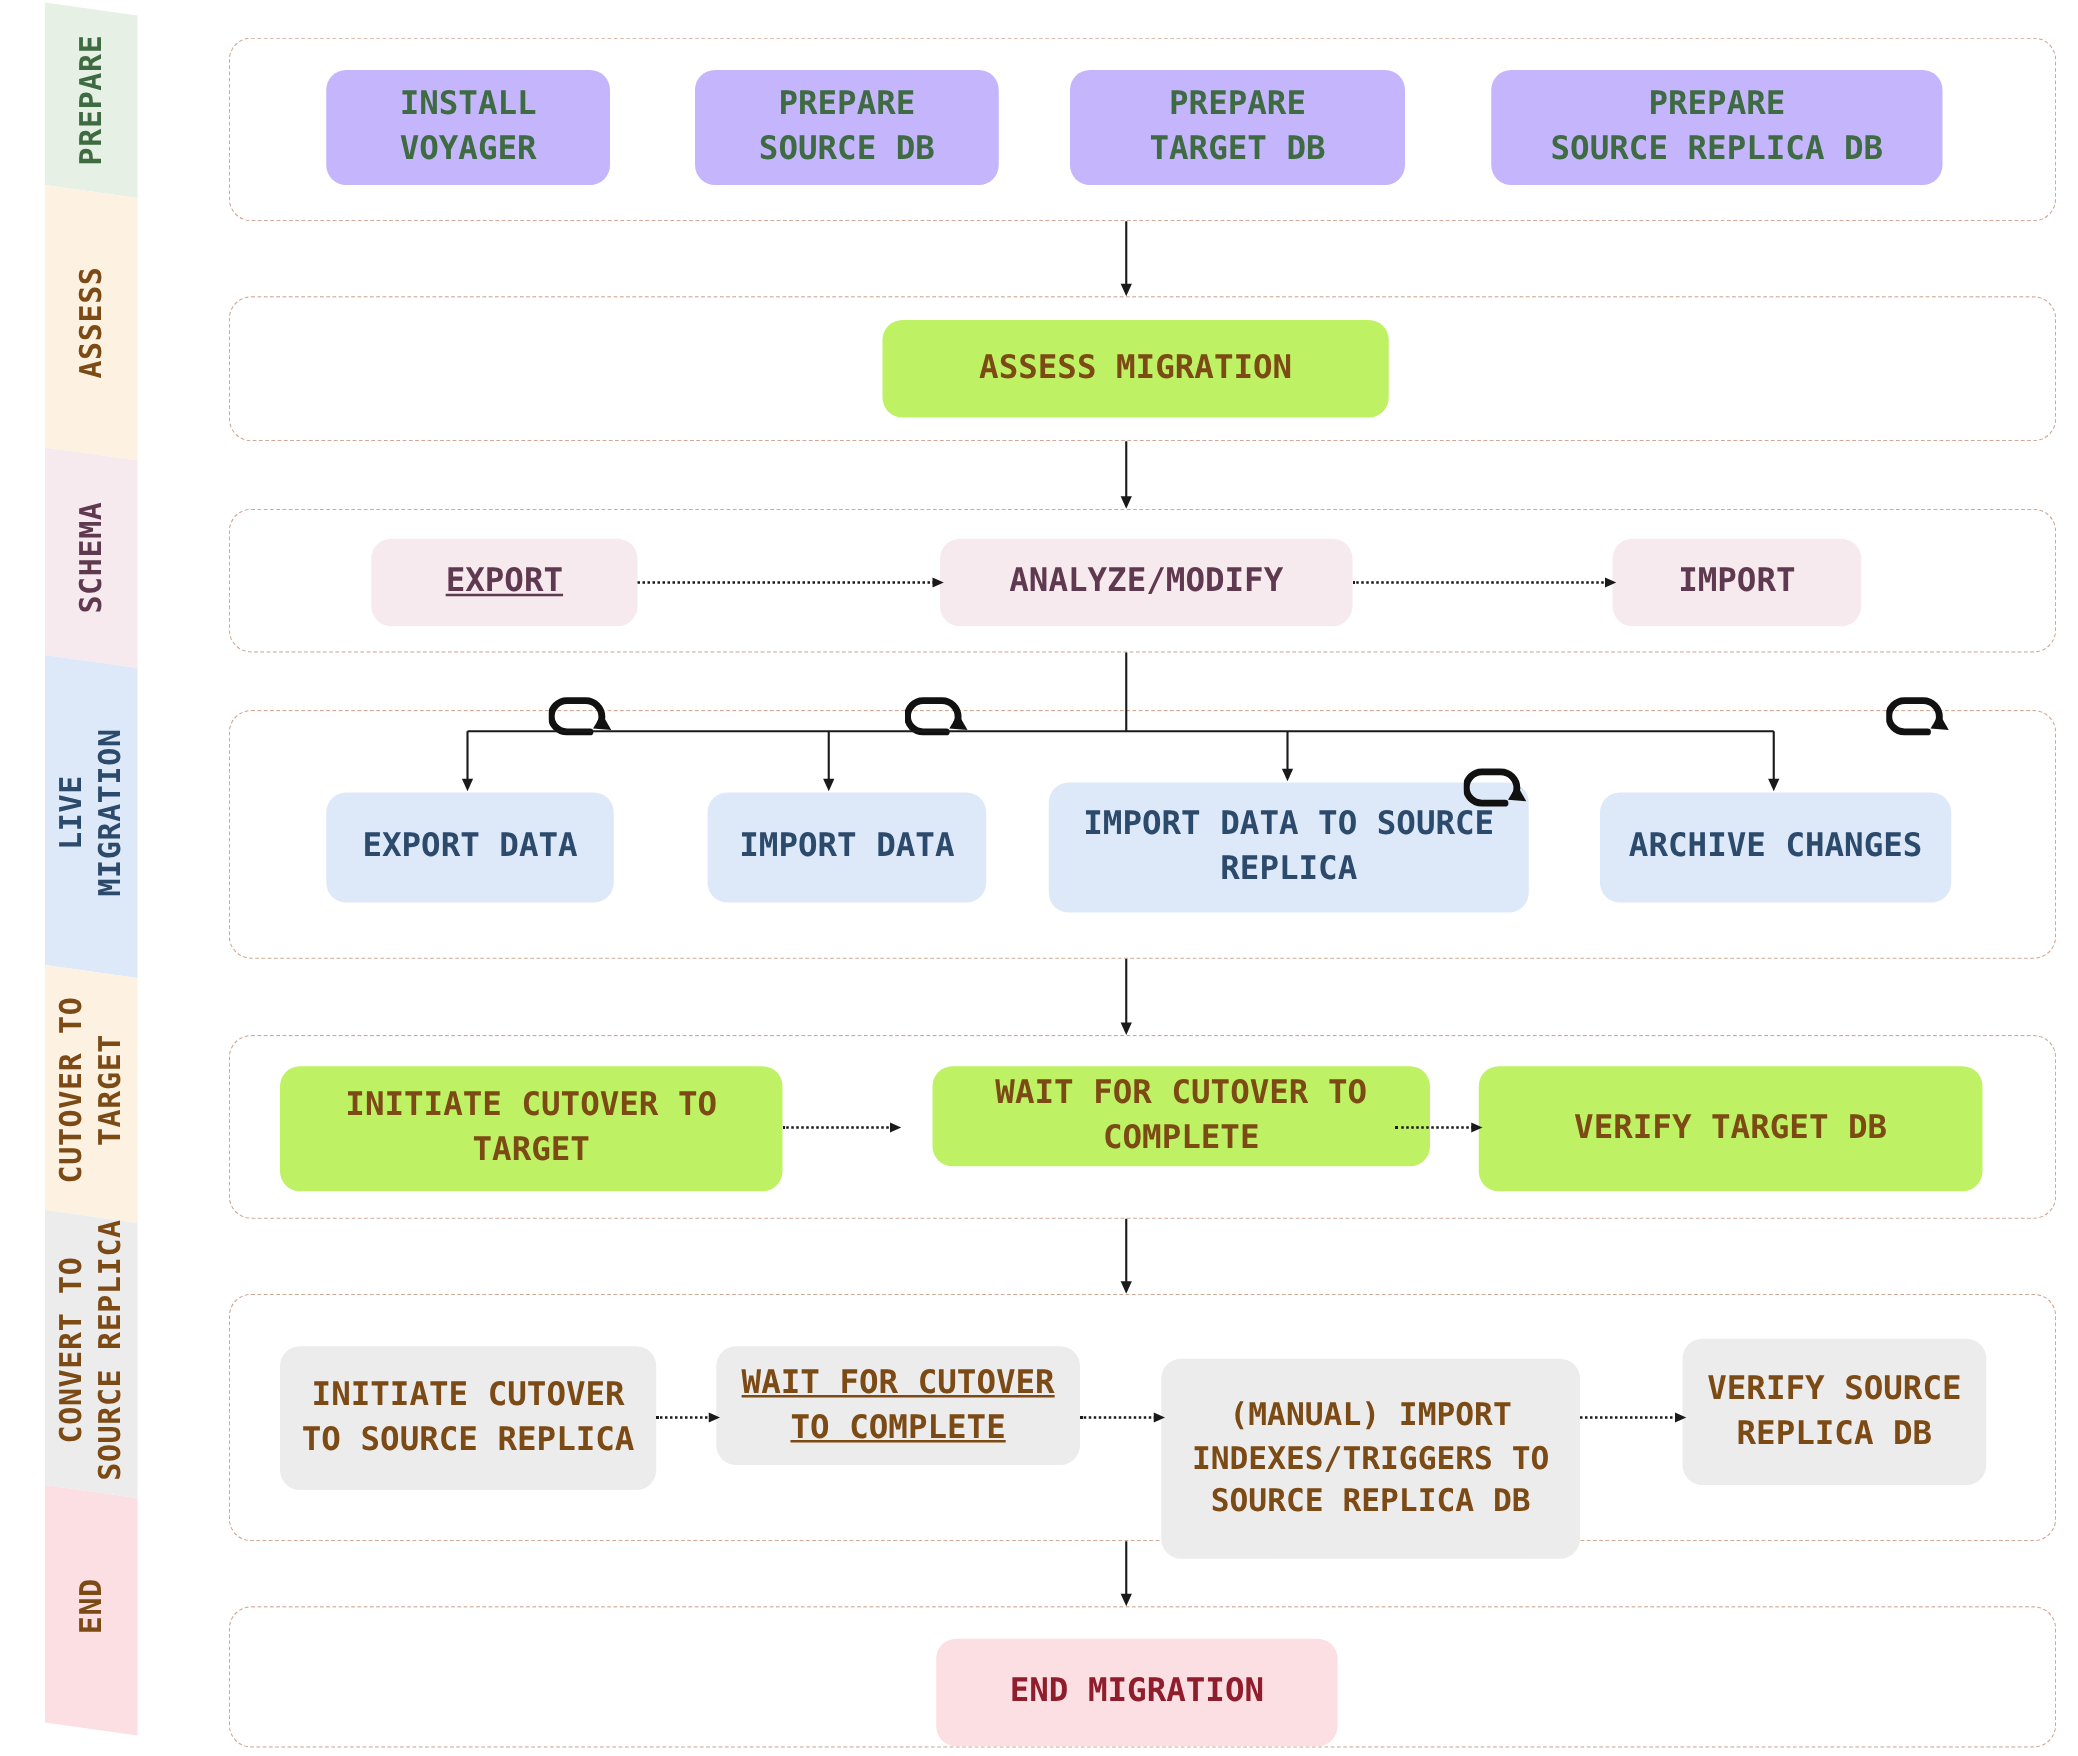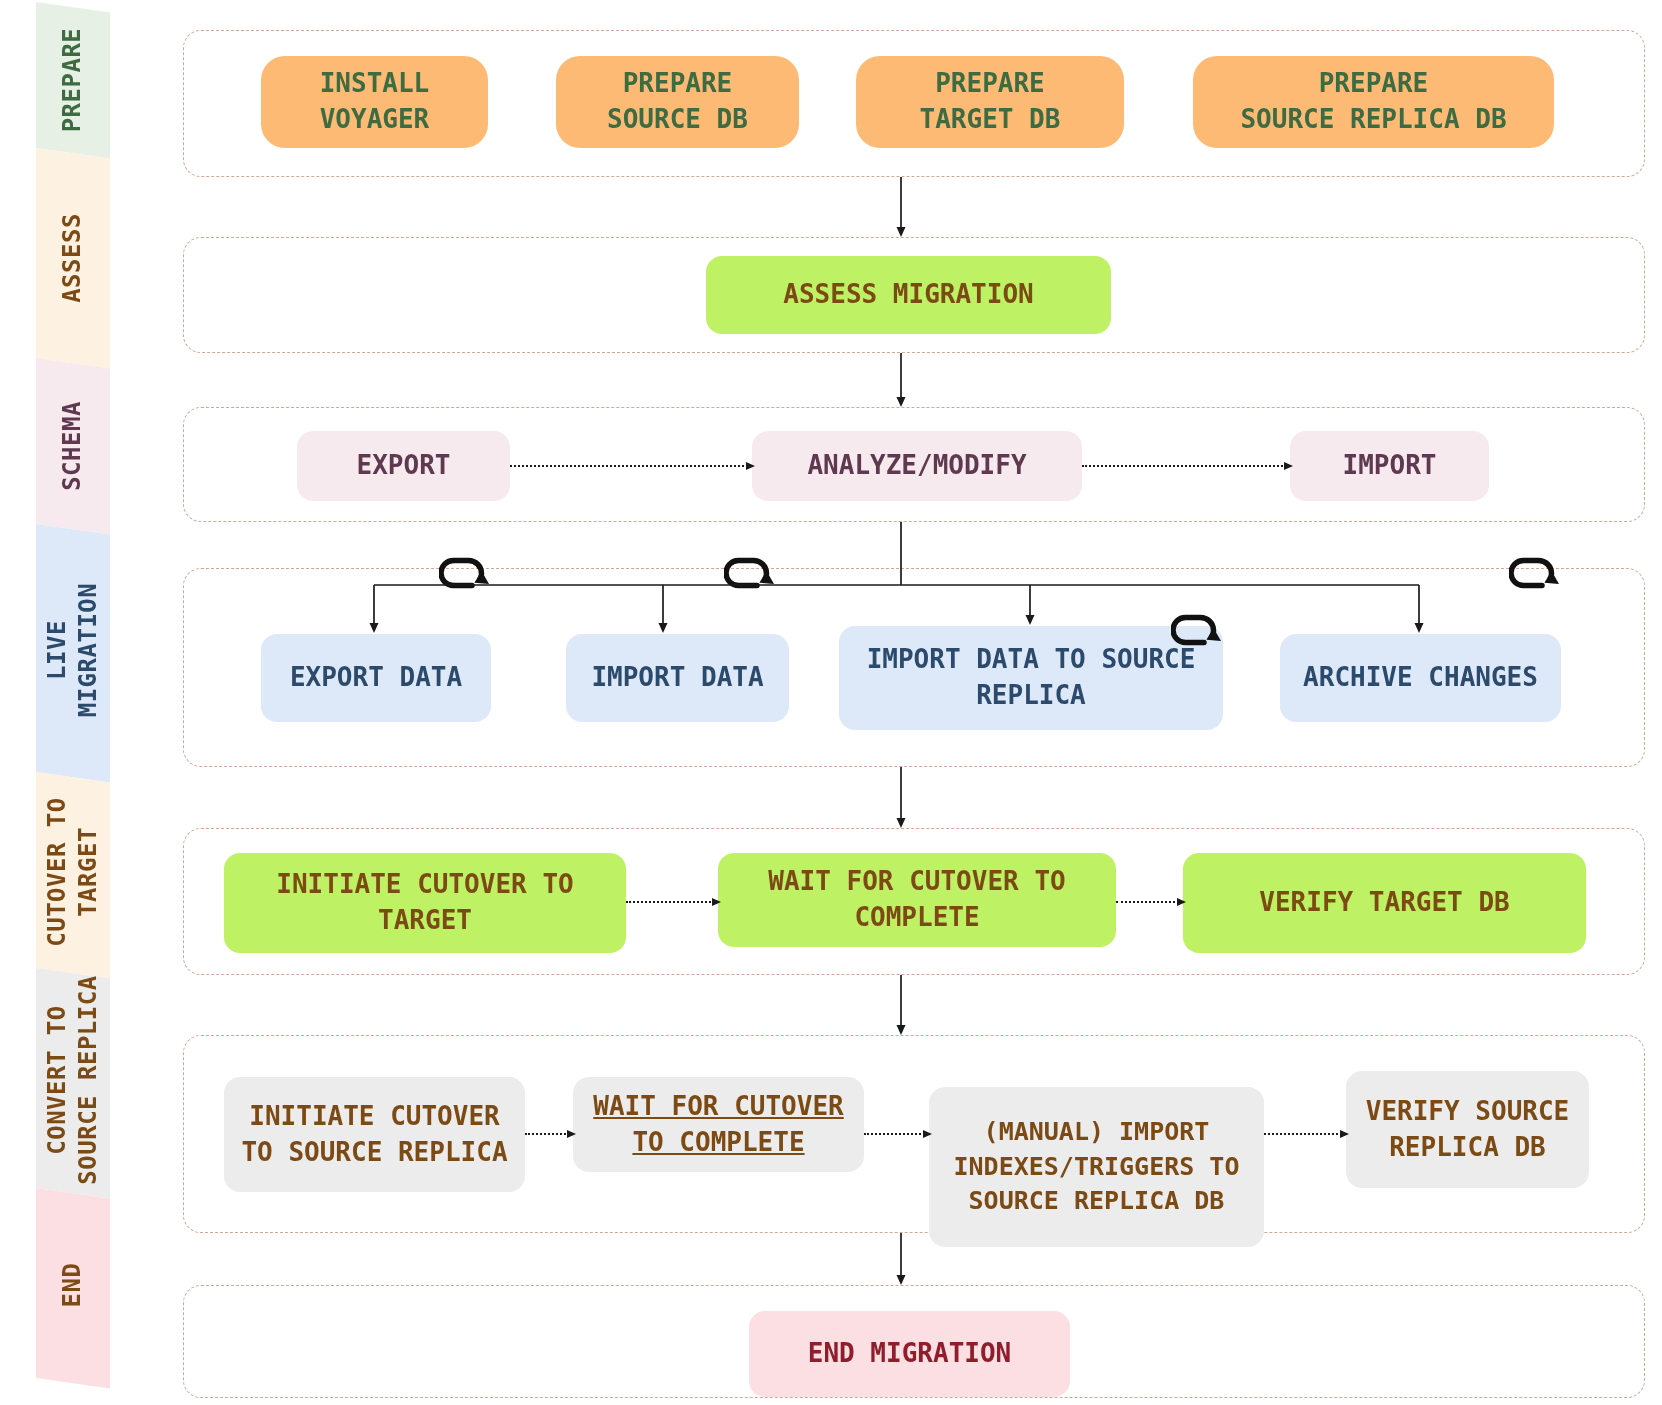--- a/index.html
+++ b/index.html
@@ -17,21 +17,21 @@
   
   .row{
     position:absolute;left:183px;width:1462px;border:1.6px dashed #cfa996;border-radius:18px;
     background:#ffffff;box-sizing:border-box;
   }
   .node{
     position:absolute;border-radius:16px;display:flex;align-items:center;justify-content:center;
     font-weight:bold;font-size:26px;line-height:1.38;text-align:center;white-space:pre-line;
     box-sizing:border-box;
   }
-  .c-green{background:#fdba74;color:#3f6b42;border-radius:24px;}
+  .c-green{background:#c4b5fd;color:#3f6b42;}
   .c-peach{background:#bef264;color:#7c4a15;}
   .c-pink {background:#f7eaee;color:#5f3950;}
   .c-blue {background:#dde9f8;color:#2c4a6b;}
   .c-gray {background:#ececec;color:#7c4a15;}
   .c-red  {background:#fcdfe3;color:#8f1d2b;}
   
   .dotarrow{position:absolute;height:0;border-top:2.5px dotted #1a1a1a;}
   .dotarrow::after{
     content:"";position:absolute;right:-3px;top:-5px;width:0;height:0;
     border-left:9px solid #1a1a1a;border-top:4px solid transparent;border-bottom:4px solid transparent;
@@ -74,21 +74,21 @@
 TARGET DB</div>
     <div class="node c-green" style="left:1009px;top:25px;width:361px;height:92px;">PREPARE
 SOURCE REPLICA DB</div>
   </div>
 
   <div class="row" style="top:237px;height:116px;">
     <div class="node c-peach" style="left:522px;top:18px;width:405px;height:78px;">ASSESS MIGRATION</div>
   </div>
 
   <div class="row" style="top:407px;height:115px;">
-    <div class="node c-pink" style="left:113px;top:23px;width:213px;height:70px;">EXPORT</div>
+    <div class="node c-pink" style="left:113px;top:23px;width:213px;height:70px;text-decoration:underline;">EXPORT</div>
     <div class="node c-pink" style="left:568px;top:23px;width:330px;height:70px;">ANALYZE/MODIFY</div>
     <div class="node c-pink" style="left:1106px;top:23px;width:199px;height:70px;">IMPORT</div>
     <div class="dotarrow" style="left:326px;top:57px;width:242px;"></div>
     <div class="dotarrow" style="left:898px;top:57px;width:208px;"></div>
   </div>
 
   <div class="row" style="top:568px;height:199px;">
     <div class="node c-blue" style="left:77px;top:65px;width:230px;height:88px;">EXPORT DATA</div>
     <div class="node c-blue" style="left:369px;top:65px;width:223px;height:88px;margin-left:13px;">IMPORT DATA</div>
     <div class="node c-blue" style="left:655px;top:57px;width:384px;height:104px;">IMPORT DATA TO SOURCE
@@ -108,21 +108,21 @@
     </svg>
     <svg class="loop" style="left:1325px;right:auto;" viewBox="0 0 52 36">
       <path d="M33 30.5 H14.5 A12.5 12.5 0 1 1 14.5 5.5 H29.5 A13 13 0 0 1 42.5 18.5 C42.5 20.2 42.1 21.9 41.3 23.4" fill="none" stroke="#111" stroke-width="5.5" stroke-linecap="round"></path>
       <polygon points="50,29 35.4,27.7 42.6,15.9" fill="#111"></polygon>
     </svg>
   </div>
 
   <div class="row" style="top:828px;height:147px;">
     <div class="node c-peach" style="left:40px;top:24px;width:402px;height:100px;">INITIATE CUTOVER TO
 TARGET</div>
-    <div class="node c-peach" style="left:534px;top:24px;width:398px;height:94px;">WAIT FOR CUTOVER TO
+    <div class="node c-peach" style="left:562px;top:24px;width:398px;height:80px;">WAIT FOR CUTOVER TO
 COMPLETE</div>
     <div class="node c-peach" style="left:999px;top:24px;width:403px;height:100px;">VERIFY TARGET DB</div>
     <div class="dotarrow" style="left:442px;top:72px;width:92px;"></div>
     <div class="dotarrow" style="left:932px;top:72px;width:67px;"></div>
   </div>
 
   <div class="row" style="top:1035px;height:198px;">
     <div class="node c-gray" style="left:40px;top:41px;width:301px;height:115px;">INITIATE CUTOVER
 TO SOURCE REPLICA</div>
     <div class="node c-gray" style="left:389px;top:41px;width:291px;height:95px;text-decoration:underline;">WAIT FOR CUTOVER

